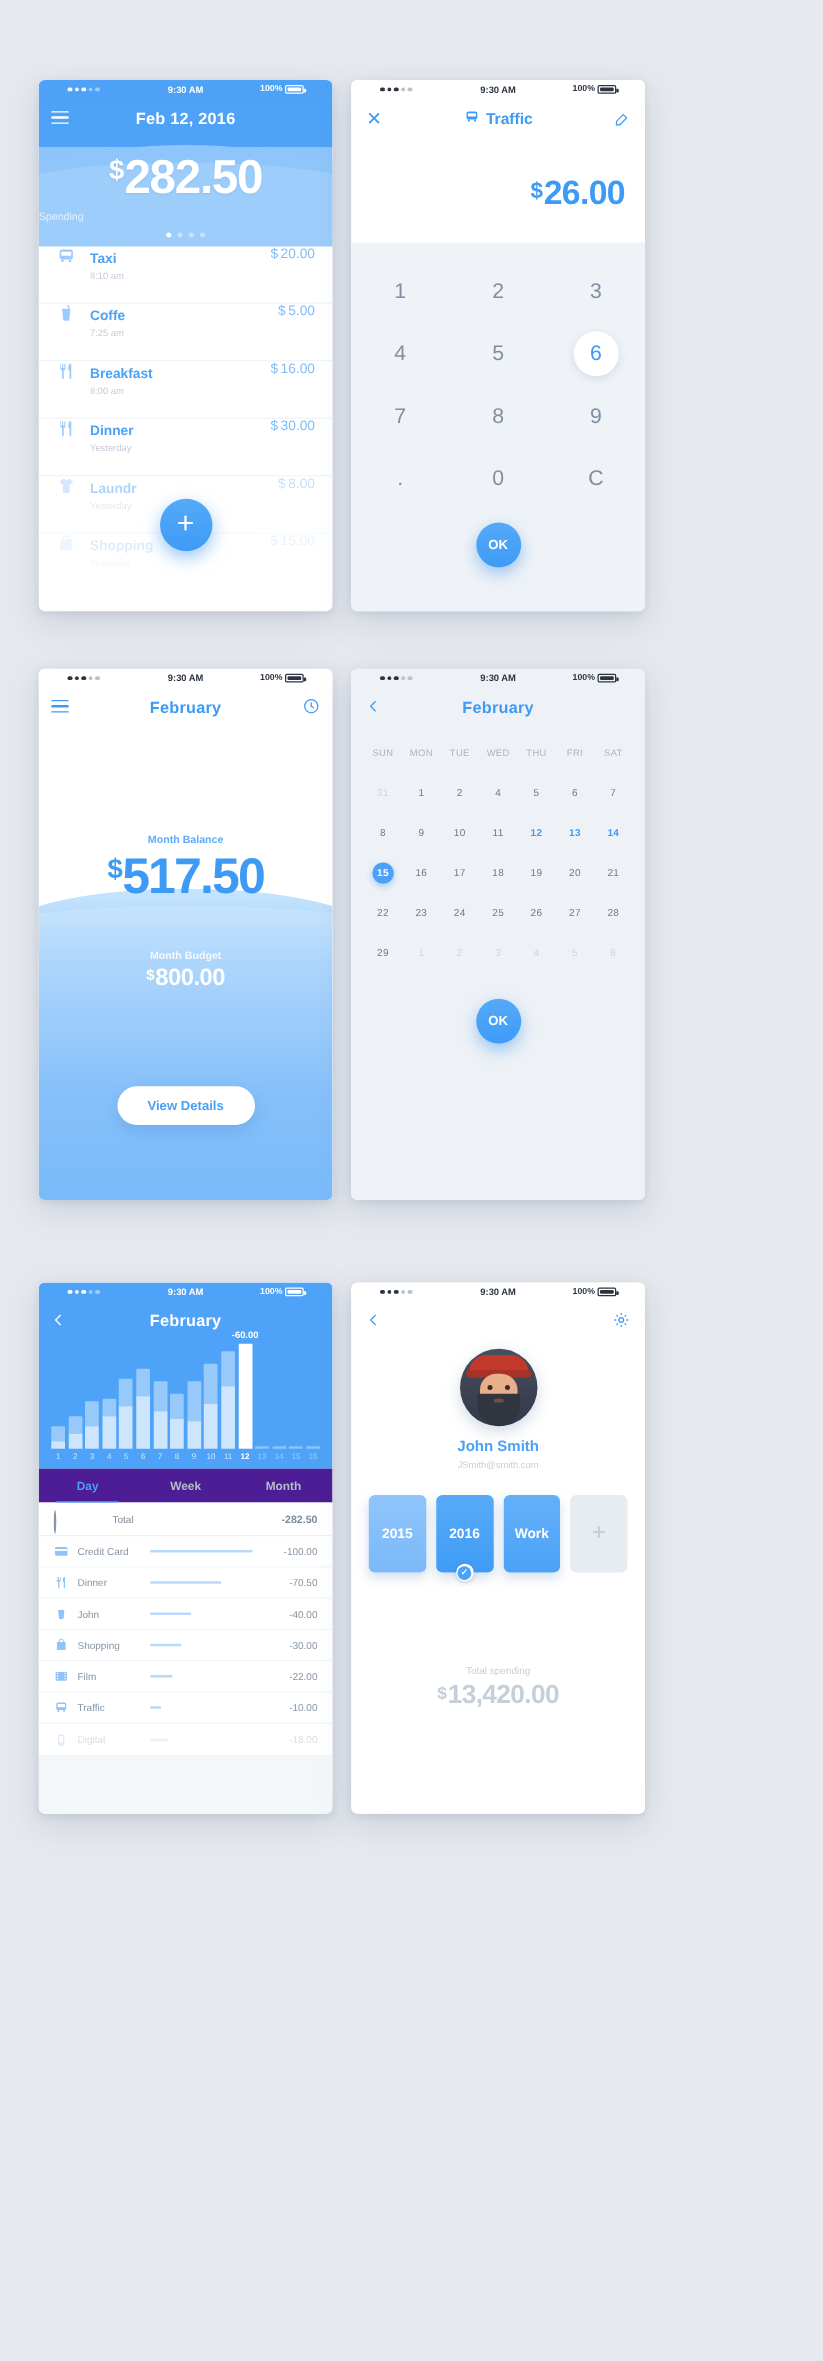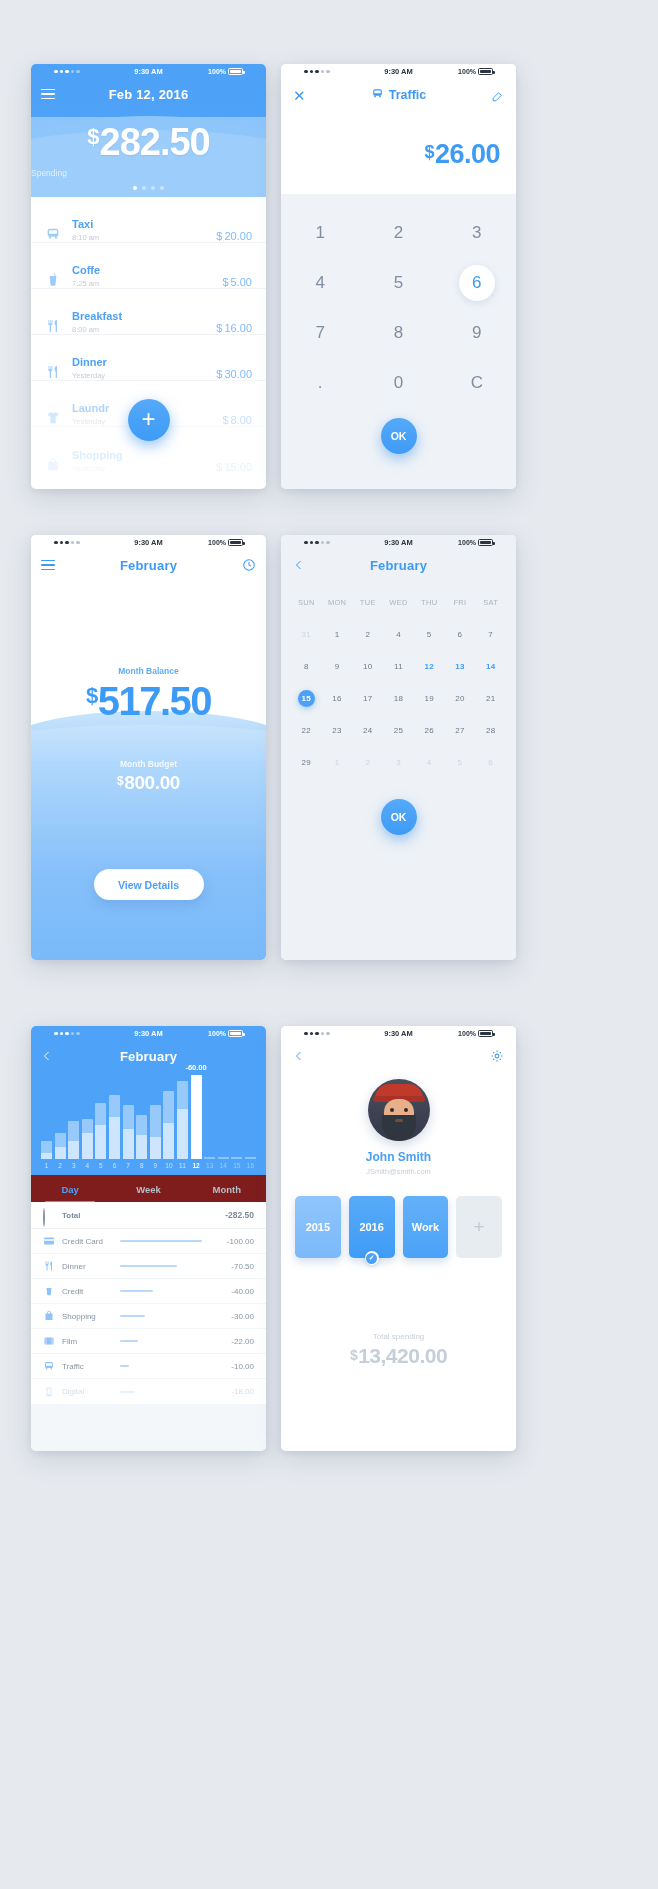--- a/index.html
+++ b/index.html
@@ -81,21 +81,21 @@
     text-shadow: 0 1px 2px rgba(40,90,160,.10);
   }
   .amount-big .cur { font-size: 22px; vertical-align: 11px; margin-right:1px; }
   .hero-sub { text-align:left; color: rgba(255,255,255,.72); font-size: 8.5px; margin-top: 7px; }
   .dots { display:flex; justify-content:center; gap:5px; margin-top: 8px; }
   .dots i { width: 4px; height:4px; border-radius:50%; background: rgba(255,255,255,.45); display:block; }
   .dots i.on { background:#fff; }
 
   .txn-list { background:#fff; }
   .txn {
-    height: 46px; display:flex; align-items:flex-end; padding: 0 14px;
+    height: 46px; display:flex; align-items:flex-start; padding: 0 14px;
     border-bottom: 1px solid #f0f3f7; position:relative;
   }
   .txn:last-child { border-bottom:none; }
   .txn-ic { width: 16px; height: 16px; margin-right: 11px; flex: 0 0 16px; color:#9ecbfb; }
   .txn-ic svg { display:block; width:100%; height:100%; }
   .txn-t { flex: 1; }
   .txn-name { font-size: 11px; color:#4da2f7; font-weight: bold; line-height: 1.25; }
   .txn-time { font-size: 7.5px; color:#c3ccd6; margin-top: 1px; }
   .txn-amt { font-size: 11px; color:#7fbcfa; font-weight:normal; white-space:nowrap; }
   .txn-amt .c { margin-right: 2px; }
@@ -200,36 +200,36 @@
   .bar.cur-bar .up, .bar.cur-bar .lo { background:#fff; }
   .bar-lab {
     position:absolute; top:-12px; left:50%; transform:translateX(-50%);
     font-size: 7.5px; color:#fff; font-weight:bold; white-space:nowrap;
   }
   .xaxis { display:flex; gap:2.5px; margin-top: 3px; }
   .xaxis span { flex:1; text-align:center; font-size: 6.5px; color: rgba(255,255,255,.7); }
   .xaxis span.on { color:#fff; font-weight:bold; }
   .xaxis span.dim { color: rgba(255,255,255,.42); }
 
-  .tabs { display:flex; background:#7f1d1d; box-shadow: 0 1px 3px rgba(120,150,190,.12); align-items: flex-end; }
+  .tabs { display:flex; background:#4c1d95; box-shadow: 0 1px 3px rgba(120,150,190,.12); align-items: flex-end; }
   .tab { flex:1; text-align:center; padding: 9px 0 7px; font-size: 9.5px; color:#b4bec9; position:relative;font-weight:bold; }
   .tab.on { color:#4ba0f7; font-weight:bold; }
   .tab.on:after { content:''; position:absolute; left:18%; right:18%; bottom:0; height:1.5px; background:#4ba0f7; border-radius:1px; }
 
   .brk { background:#fff; }
   .brk-row { display:flex; align-items:center; padding: 0 12px; height: 25px; border-bottom:1px solid #f2f5f8; }
   .brk-row:last-child { border-bottom:none; }
   .brk-ic { width: 12px; height:12px; color:#8fc3fa; flex:0 0 12px; margin-right:7px; }
   .brk-ic svg { width:100%; height:100%; display:block; }
   .brk-nm { font-size: 8px; color:#8795a5; width: 50px; flex:0 0 50px; }
   .brk-bar-wrap { flex:1; height:2px; background: transparent; margin: 0 8px; display:flex; align-items:center; }
   .brk-bar { height: 2px; background:#b9d9fc; border-radius:2px; }
   .brk-val { font-size: 8px; color:#8795a5; width: 44px; text-align:right; flex:0 0 44px; }
   .brk-row.total { border-bottom:1px solid #eef2f6; height: 27px; }
-  .brk-row.total .brk-nm { color:#7d8b9b; font-weight:bold; }
+  .brk-row.total .brk-nm { color:#7d8b9b; font-weight:normal;margin-left:28px; }
   .brk-row.total .brk-val { color:#7d8b9b; font-weight:bold; font-size:8.5px; }
   .circ-ic { width:11px; height:11px; border:1.3px solid #8795a5; border-radius:50%; }
 
   
   .s6 { height:100%; background:#fff; position:relative; }
   .s6-nav { height:30px; display:flex; align-items:center; padding:0 12px; }
   .gear { margin-left:auto; width:14px; height:14px; color:#3d9bf6; }
   .avatar {
     width: 62px; height:62px; border-radius:50%; margin: 8px auto 0;
     overflow:hidden; position:relative;
@@ -748,21 +748,21 @@
               <span class="brk-bar" style="width:70%"></span>
             </span>
           <span class="brk-val">-70.50</span>
         </div>
         <div class="brk-row">
           <span class="brk-ic">
               <svg viewBox="0 0 24 24" fill="currentColor">
                 <path d="M7 6h10l-1.3 13.2a1.5 1.5 0 0 1-1.5 1.3H9.8a1.5 1.5 0 0 1-1.5-1.3z"></path>
               </svg>
             </span>
-          <span class="brk-nm">Credit</span>
+          <span class="brk-nm">John</span>
           <span class="brk-bar-wrap">
               <span class="brk-bar" style="width:40%"></span>
             </span>
           <span class="brk-val">-40.00</span>
         </div>
         <div class="brk-row">
           <span class="brk-ic">
               <svg viewBox="0 0 24 24" fill="currentColor">
                 <path d="M5 7h14v13H5z"></path>
                 <path d="M8.5 9V6a3.5 3.5 0 0 1 7 0v3" stroke="currentColor" stroke-width="1.6" fill="none"></path>

